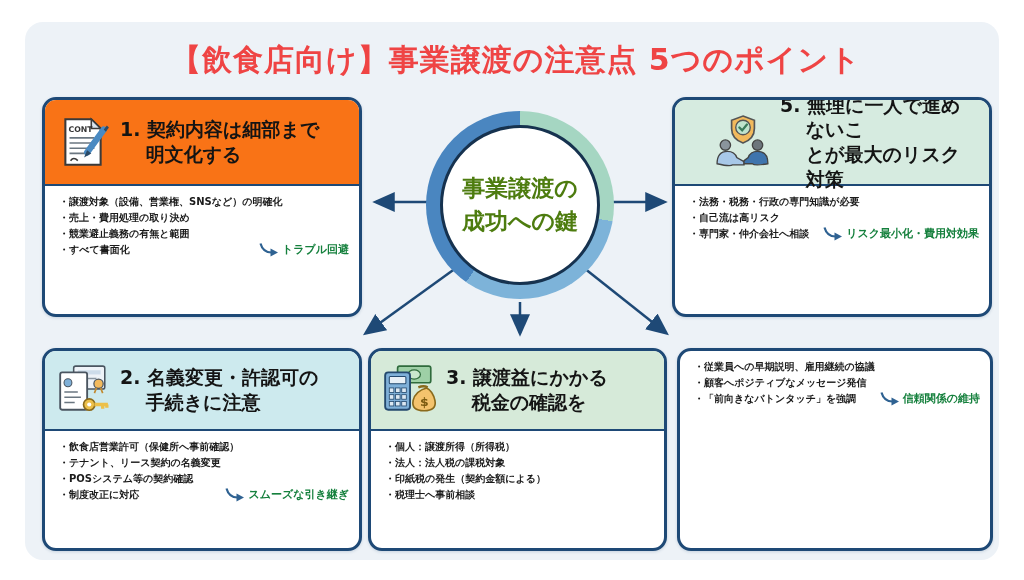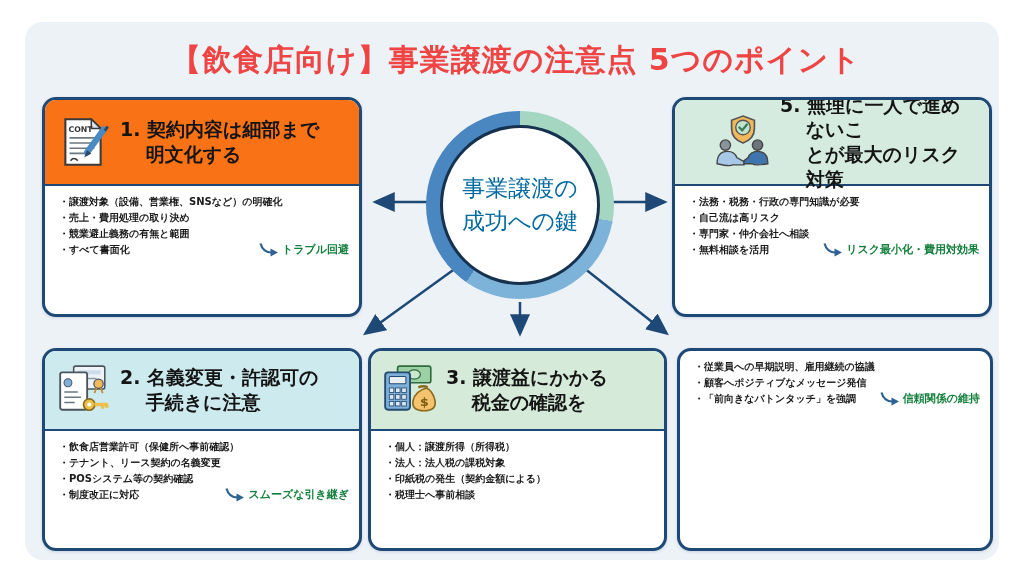--- a/index.html
+++ b/index.html
@@ -21,21 +21,21 @@
   svg.connectors{position:absolute;left:0;top:0;z-index:1;pointer-events:none;}
   
   .hub{
     position:absolute;left:426px;top:111px;width:188px;height:188px;border-radius:50%;
     background:conic-gradient(from 0deg,#a5d6c2 0deg 100deg,#7db3d9 100deg 215deg,#4a86c0 215deg 360deg);
     z-index:2;
   }
   .hub-inner{
     position:absolute;inset:14px;background:#ffffff;border:3px solid #16324f;border-radius:50%;
     display:flex;align-items:center;justify-content:center;text-align:center;
-    font-size:23px;font-weight:normal;line-height:1.45;white-space:pre-line;color:#0369a1;
+    font-size:23px;font-weight:bold;line-height:1.45;white-space:pre-line;color:#4d7c0f;
   }
   
   .box{
     position:absolute;background:#ffffff;border:3px solid #1e4976;border-radius:14px;
     overflow:hidden;z-index:3;box-shadow:0 1px 3px rgba(30,73,118,.18);
   }
   .box-1{left:42px;top:97px;width:314px;height:214px;}
   .box-5{left:672px;top:97px;width:314px;height:214px;}
   .box-2{left:42px;top:348px;width:314px;height:197px;}
   .box-3{left:368px;top:348px;width:293px;height:197px;}
@@ -140,21 +140,20 @@
       <path d="M51 48 q0 -12 -10 -12 q-7 0 -9 6 l-4 3 v3 h8 q2 2 15 0z" fill="#3f74ad" stroke="#444" stroke-width="1.3"></path>
     </svg>
     <div class="box-title">5. 無理に一人で進めないこ
 とが最大のリスク対策</div>
   </div>
   <div class="box-body">
     <ul class="bullets">
       <li>・法務・税務・行政の専門知識が必要</li>
       <li>・自己流は高リスク</li>
       <li>・専門家・仲介会社へ相談</li>
-      <li>・無料相談を活用</li>
     </ul>
     <div class="tag">
       <svg width="20" height="15" viewBox="0 0 20 15">
         <path d="M1.5 1.5 C3 7 7 10.5 12.5 10.5" stroke="#2f6292" stroke-width="2.2" fill="none"></path>
         <polygon points="11.5,6.5 19,10.5 11.5,14.5" fill="#2f6292"></polygon>
       </svg>
       <span>リスク最小化・費用対効果</span>
     </div>
   </div>
 </div>

